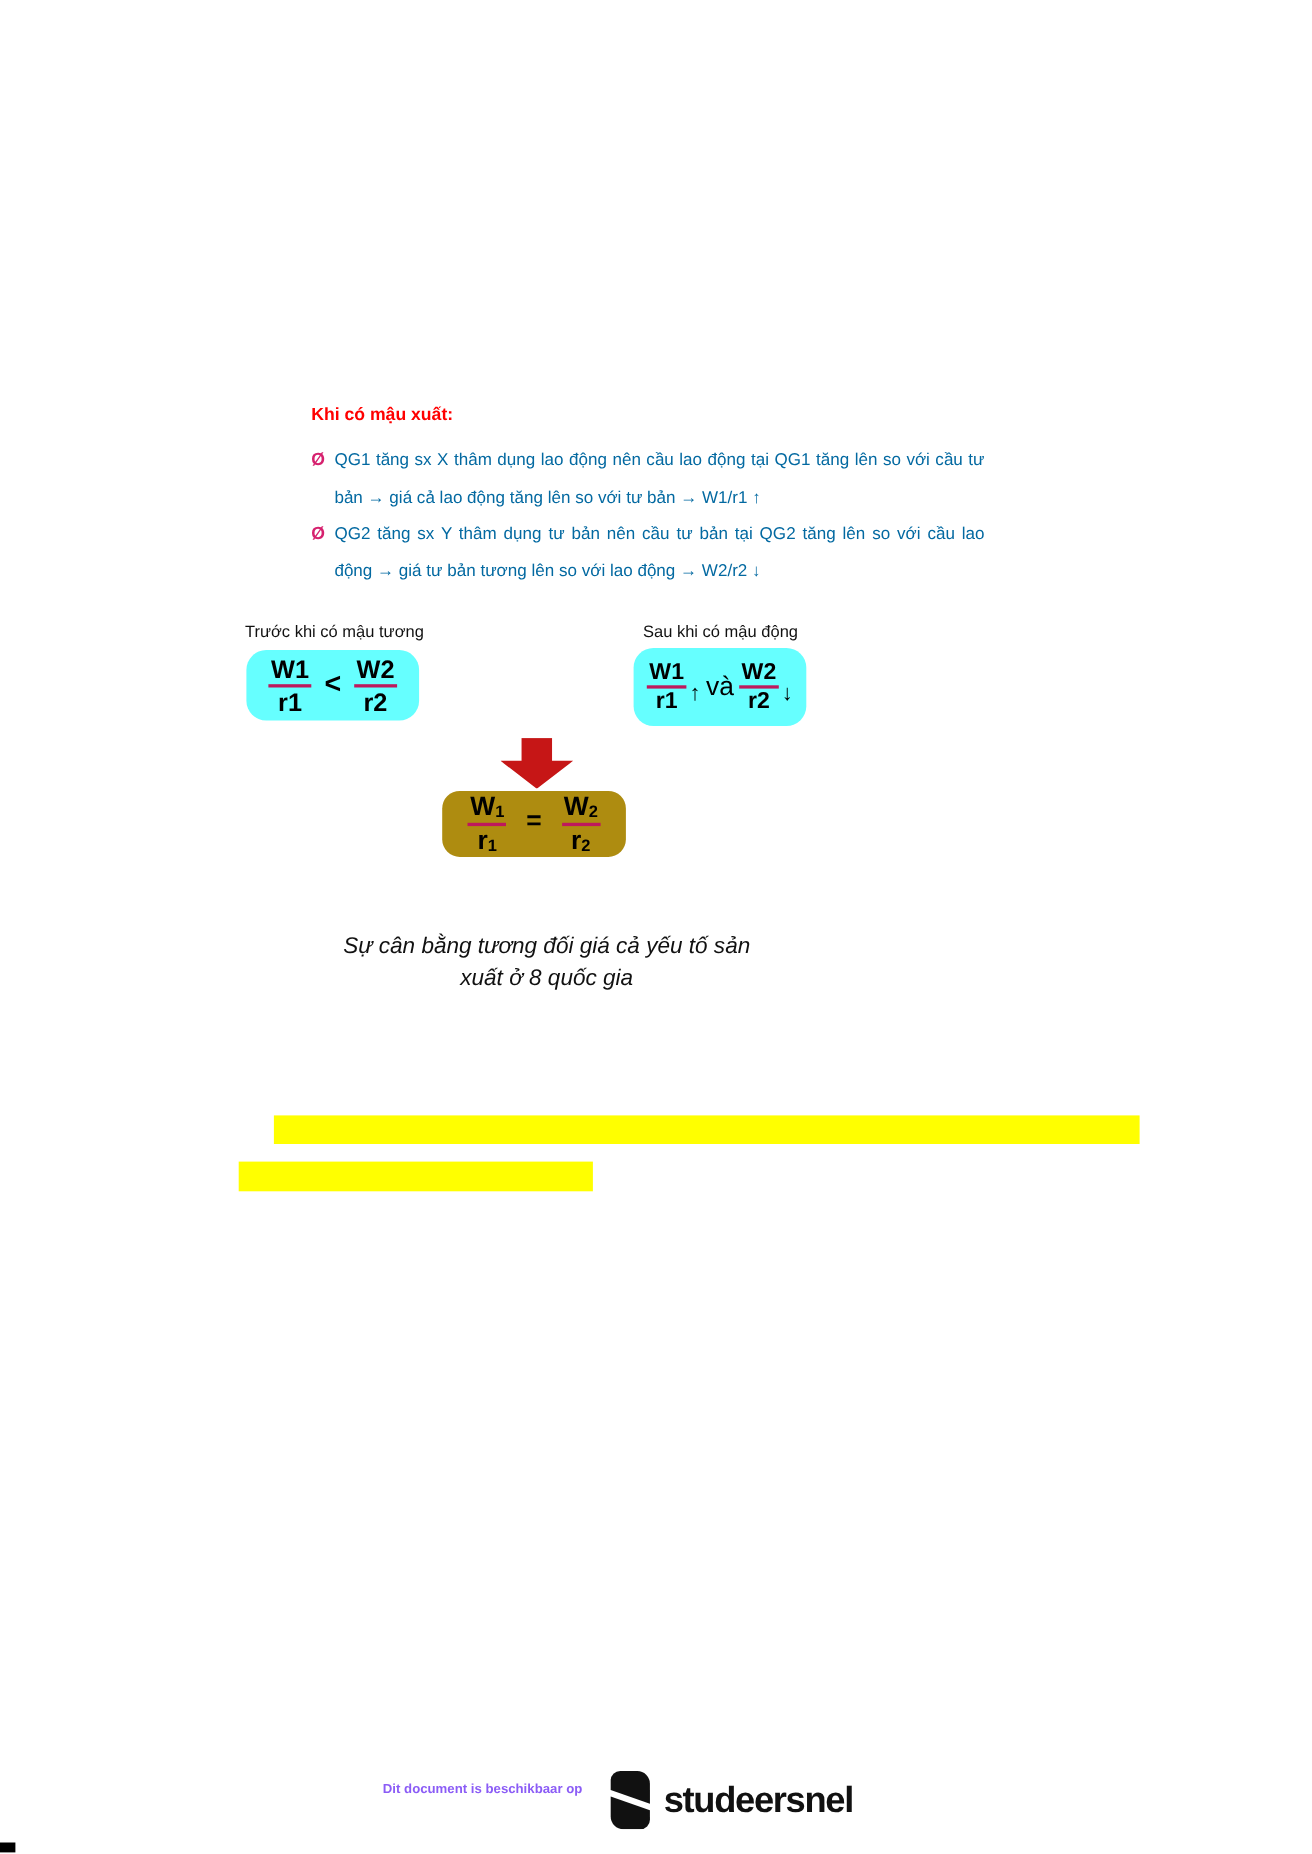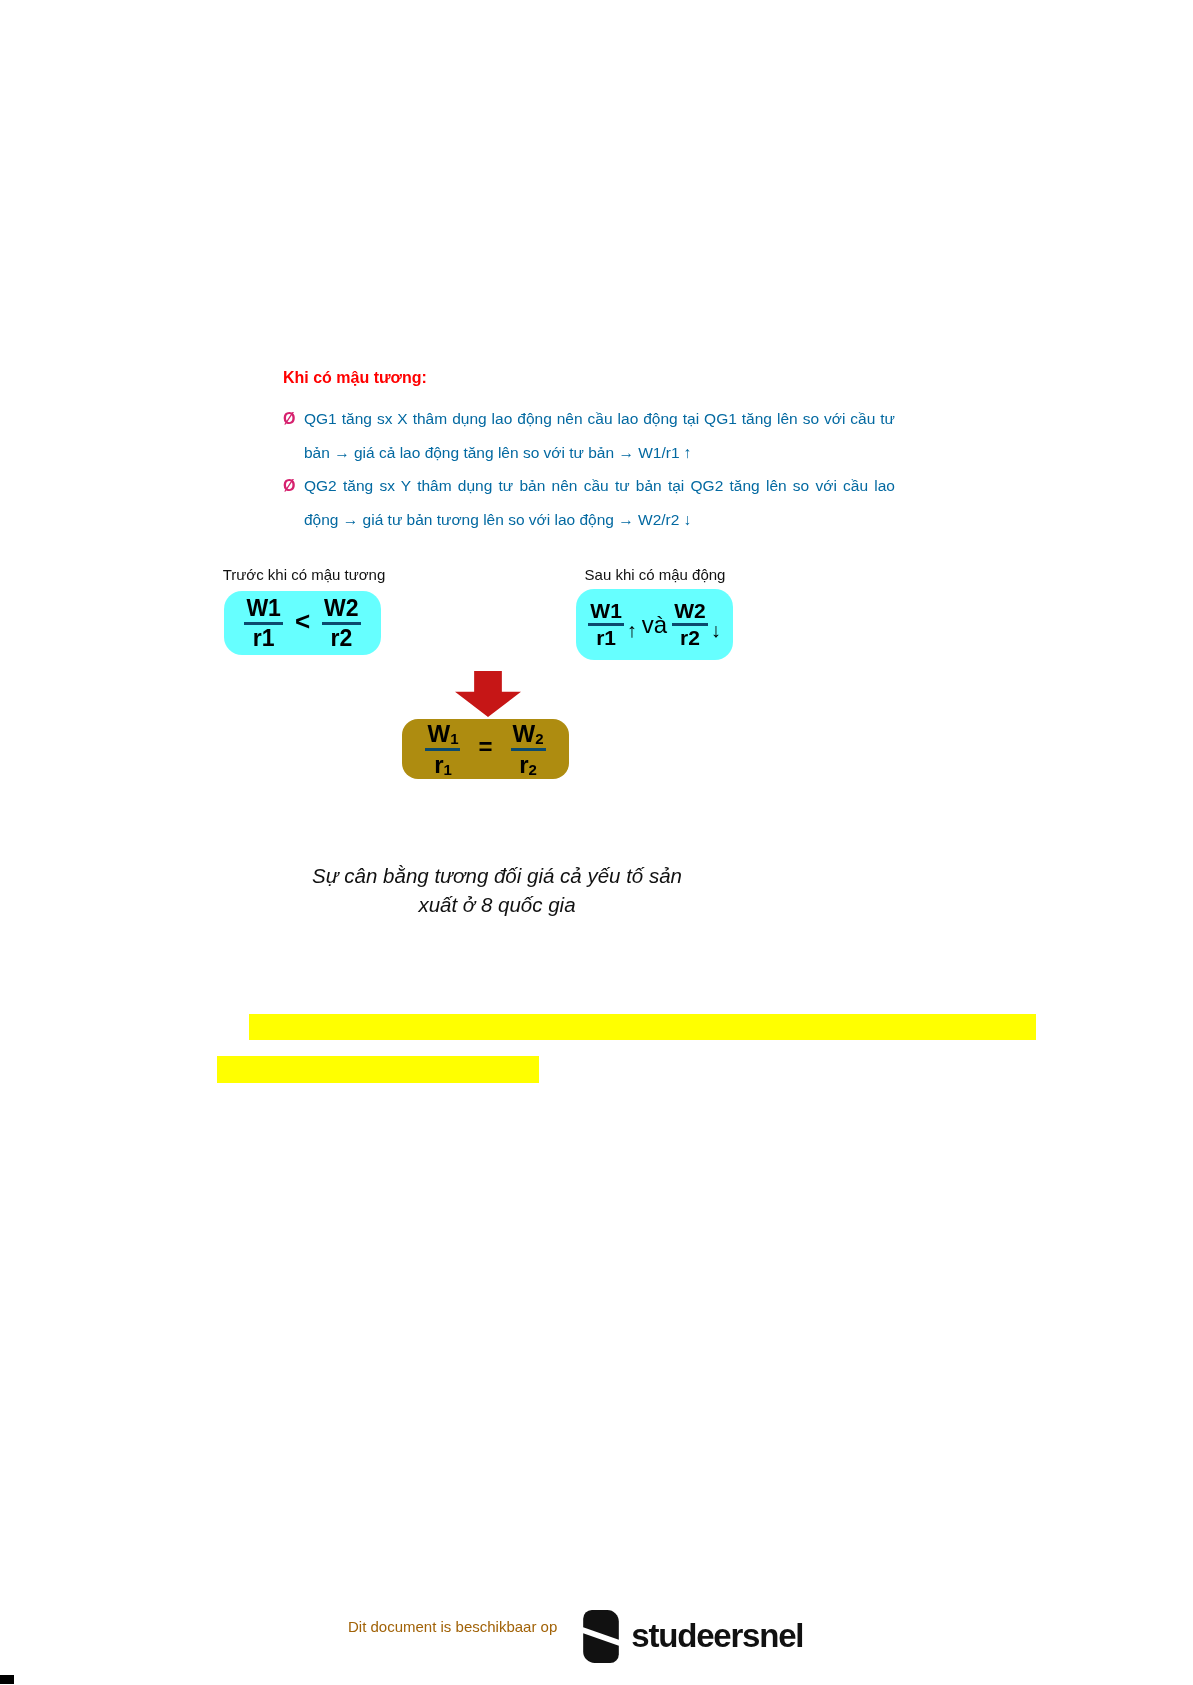--- a/index.html
+++ b/index.html
@@ -28,21 +28,21 @@
 
   .cyan-box {
     position:absolute; background:#66ffff; border-radius:18px;
     display:flex; align-items:center; justify-content:center;
     color:#000; font-weight:bold;
   }
   .box-before { left:224px; top:591px; width:157px; height:64px; gap:12px; font-size:23px; }
   .box-after  { left:576px; top:589px; width:157px; height:71px; gap:3px;  font-size:21px; }
 
   .frac { display:inline-flex; flex-direction:column; align-items:center; line-height:1.05; }
-  .frac .num { border-bottom:3px solid #0c4a6e; padding:0 2px 1px 2px; }
+  .frac .num { border-bottom:3px solid #be185d; padding:0 2px 1px 2px; }
   .frac .den { padding-top:1px; }
 
   .op-lt { font-size:26px; transform:translateY(-2px); }
   .dir-arrow { font-size:20px; transform:translateY(6px); }
   .conj { font-weight:400; font-size:24px; padding:0 2px; }
 
   .big-arrow {
     position:absolute; left:455px; top:671px; width:66px; height:46px; background:#c61616;
     clip-path: polygon(29% 0, 71% 0, 71% 45%, 100% 45%, 50% 100%, 0 45%, 29% 45%);
   }
@@ -52,46 +52,46 @@
     background:#ae8c10; border-radius:16px;
     display:flex; align-items:center; justify-content:center; gap:18px;
     color:#000; font-weight:bold; font-size:24px;
   }
   .result-box .frac .num { border-bottom-width:3px; }
   .tok-sub { font-size:15px; vertical-align:-2px; }
   .op-eq { font-size:24px; transform:translateY(-2px); }
 
   .caption {
     position:absolute; left:256px; top:845px; width:482px; text-align:center;
-    font-style:italic; font-size:20.5px; line-height:29px; color:#111;margin-top:16px;
+    font-style:italic; font-size:20.5px; line-height:29px; color:#111;
   }
 
   
   .hl-bar { position:absolute; background:#ffff00; }
   .hl-bar-1 { left:249px; top:1014px; width:787px; height:26px; }
   .hl-bar-2 { left:217px; top:1056px; width:322px; height:27px; }
 
   
   .footer { position:absolute; left:348px; top:1597px; height:58px; display:flex; align-items:center; }
-  .footer-text { font-size:15px; color:#a16207; }
+  .footer-text { font-size:12px; color:#8b5cf6;font-weight:bold; }
   .brand { display:flex; align-items:center; margin-left:20px;margin-top:20px; }
   .brand-mark { width:48px; height:53px; display:block; }
   .brand-word {
     margin-left:6px; font-size:33px; font-weight:800; letter-spacing:-1.2px; color:#111;
   }
 
   .corner-mark { position:absolute; left:0; top:1675px; width:14px; height:9px; background:#000; }
 </style>
 </head>
 <body>
 
 <div class="page">
 
   <section class="notes">
-    <h2 class="heading">Khi có mậu tương:</h2>
+    <h2 class="heading">Khi có mậu xuất:</h2>
 
     <div class="bullet">
       <span class="bullet-marker">Ø</span>
       <p class="bullet-text">QG1 tăng sx X thâm dụng lao động nên cầu lao động tại QG1 tăng lên so với cầu tư bản → giá cả lao động tăng lên so với tư bản → W1/r1 ↑</p>
     </div>
 
     <div class="bullet">
       <span class="bullet-marker">Ø</span>
       <p class="bullet-text">QG2 tăng sx Y thâm dụng tư bản nên cầu tư bản tại QG2 tăng lên so với cầu lao động → giá tư bản tương lên so với lao động → W2/r2 ↓</p>
     </div>

